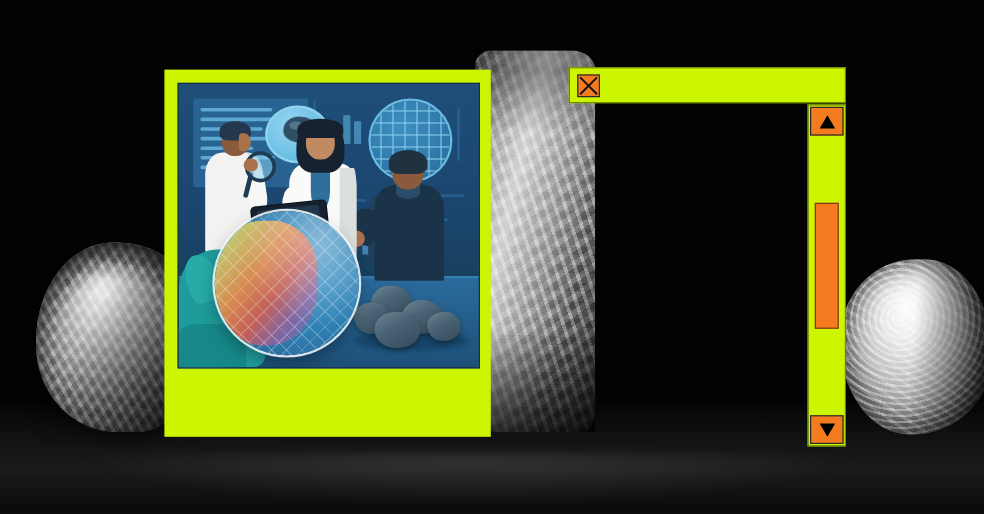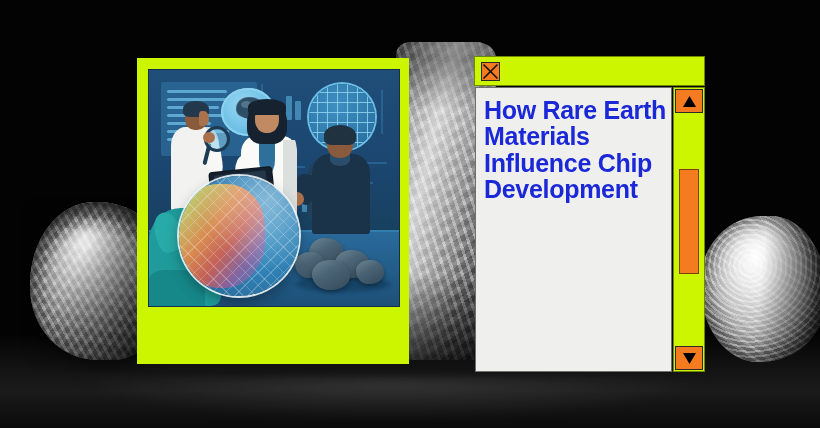--- a/index.html
+++ b/index.html
@@ -340,23 +340,20 @@
       <div id="closebtn">
         <svg width="17" height="17" viewBox="0 0 17 17" aria-hidden="true">
           <line x1="1.5" y1="1.5" x2="15.5" y2="15.5" stroke="#111" stroke-width="1.6"></line>
           <line x1="15.5" y1="1.5" x2="1.5" y2="15.5" stroke="#111" stroke-width="1.6"></line>
         </svg>
       </div>
     </div>
 
     <div id="winbody">
 
-      <div id="content">
-        <div id="headline">How Rare Earth Materials Influence Chip Development</div>
-      </div>
 
       <div id="scrollbar">
         <div class="sbtn" id="sbUp">
           <svg width="15" height="13" viewBox="0 0 15 13" aria-hidden="true">
             <polygon points="7.5,1 14,12 1,12" fill="#000"></polygon>
           </svg>
         </div>
         <div id="sbTrack">
           <div id="sbThumb"></div>
         </div>

